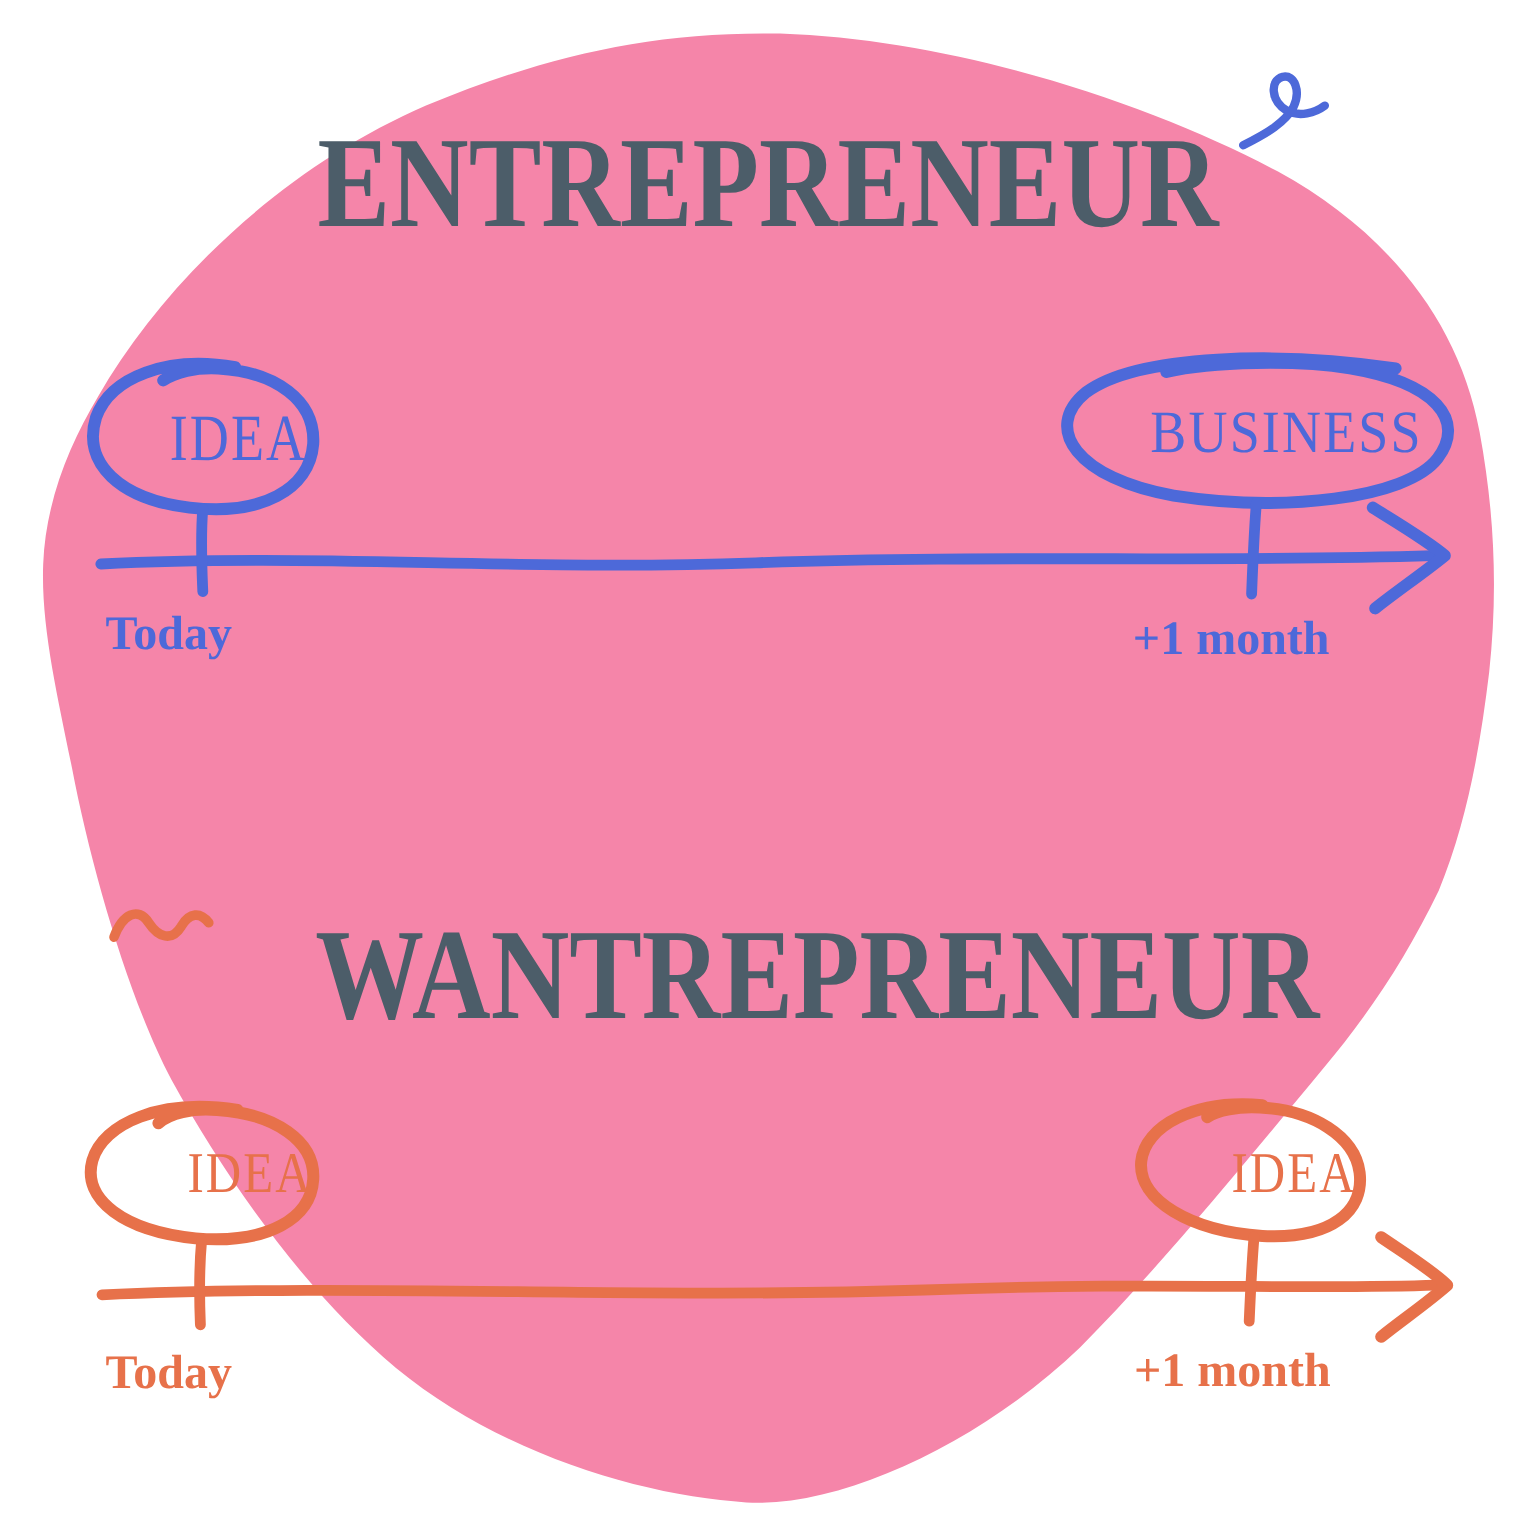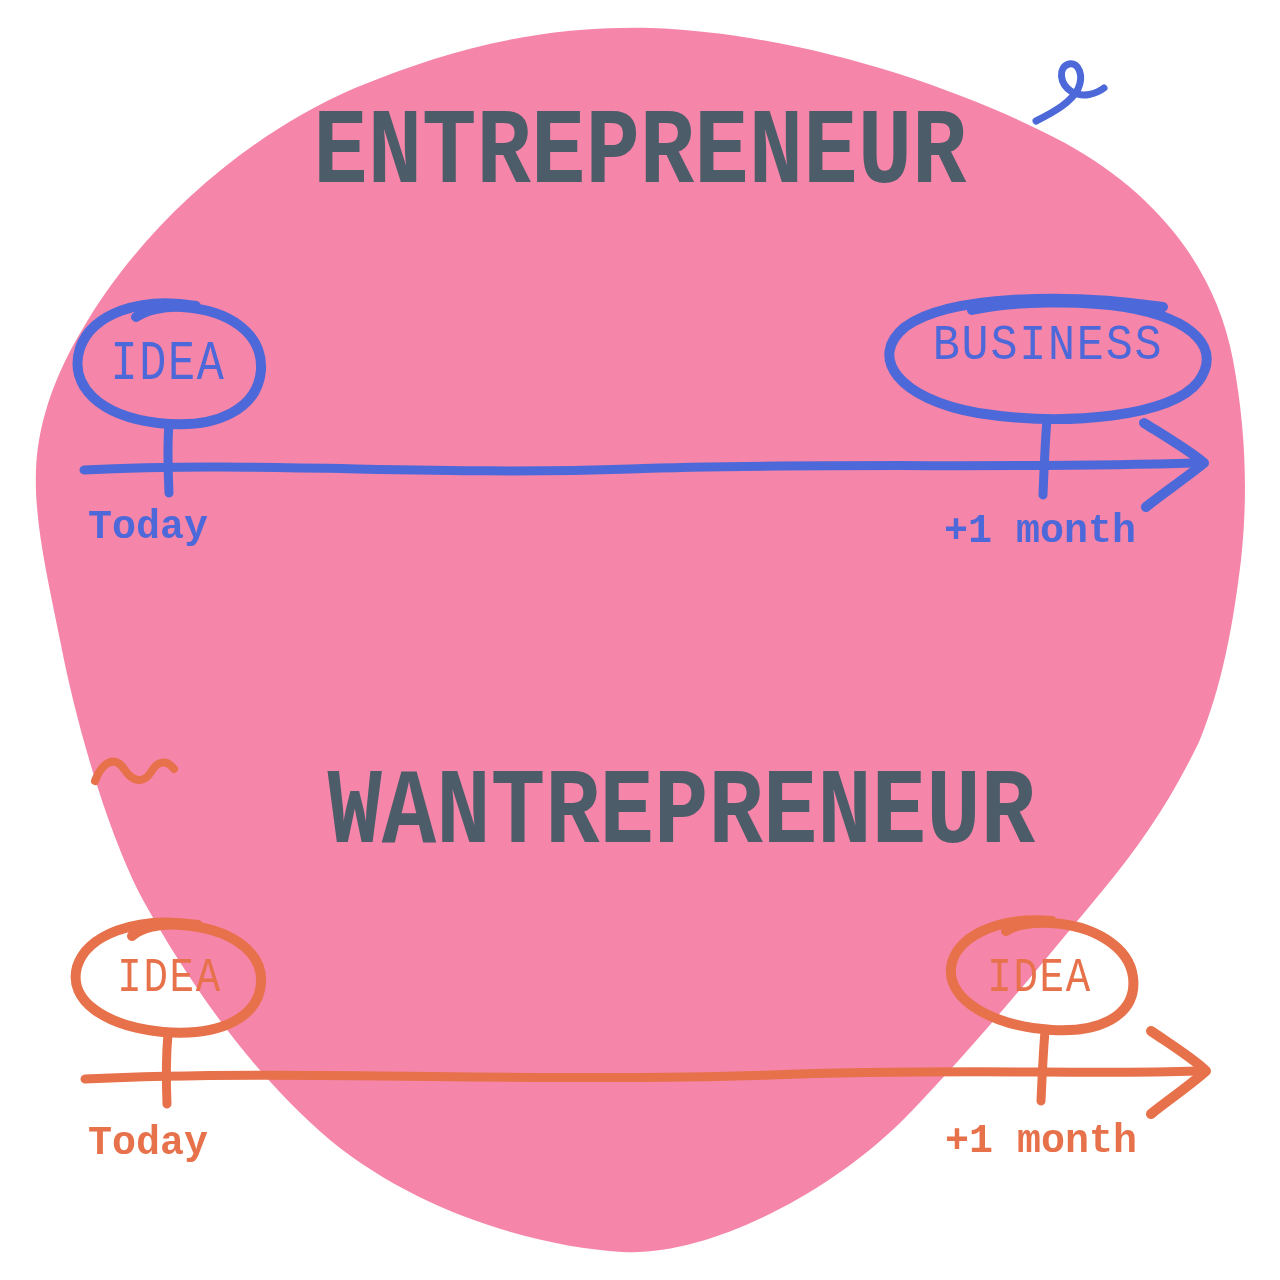--- a/index.html
+++ b/index.html
@@ -1,35 +1,35 @@
 <!DOCTYPE html>
 <html><head>
 <meta charset="utf-8">
 <style>
   html,body{margin:0;padding:0;background:#ffffff;}
   .canvas{
     position:relative;width:1280px;height:1280px;overflow:hidden;
     background:#ffffff;
-    font-family:Liberation Mono, monospace;
+    font-family:Liberation Serif, serif;
   }
   svg.layer{position:absolute;left:0;top:0;pointer-events:none;}
   .big-title{
     position:absolute;left:0;width:1280px;text-align:center;
     font-size:108px;font-weight:700;color:#4C5D69;line-height:1;
     white-space:nowrap;
   }
   .big-title .squeeze{display:inline-block;transform:scaleX(0.84);transform-origin:center;}
   .oval-label{
     position:absolute;display:flex;align-items:center;justify-content:center;
     line-height:1;white-space:nowrap;
   }
   .oval-label .squeeze{display:inline-block;transform-origin:center;}
   .blue{color:#4D69D9;}
   .orange{color:#E7714A;}
-  .thin-caps{font-weight:400;letter-spacing:2px;}
+  .thin-caps{font-weight:400;letter-spacing:2px;justify-content:flex-end;}
   .time-label{
     position:absolute;font-size:40px;font-weight:700;line-height:1;white-space:nowrap;
   }
 </style>
 </head>
 <body>
 
 <div class="canvas">
 
   <svg class="layer" width="1280" height="1280" viewBox="0 0 1280 1280">
@@ -52,21 +52,21 @@
   </svg>
 
   <div class="big-title" style="top:99px;">
     <span class="squeeze">ENTREPRENEUR</span>
   </div>
 
   <div class="oval-label blue thin-caps" style="left:68px;top:334px;width:200px;height:60px;font-size:55px;">
     <span class="squeeze" style="transform:scaleX(0.82);">IDEA</span>
   </div>
 
-  <div class="oval-label blue thin-caps" style="left:898px;top:316px;width:300px;height:60px;font-size:50px;">
+  <div class="oval-label blue thin-caps" style="left:898px;top:330px;width:300px;height:60px;font-size:50px;">
     <span class="squeeze" style="transform:scaleX(0.9);">BUSINESS</span>
   </div>
 
   <div class="time-label blue" style="left:88px;top:508px;">Today</div>
 
   <div class="time-label blue" style="left:944px;top:512px;">+1 month</div>
 
   <div class="big-title" style="top:759px;padding-left:41px;">
     <span class="squeeze">WANTREPRENEUR</span>
   </div>

